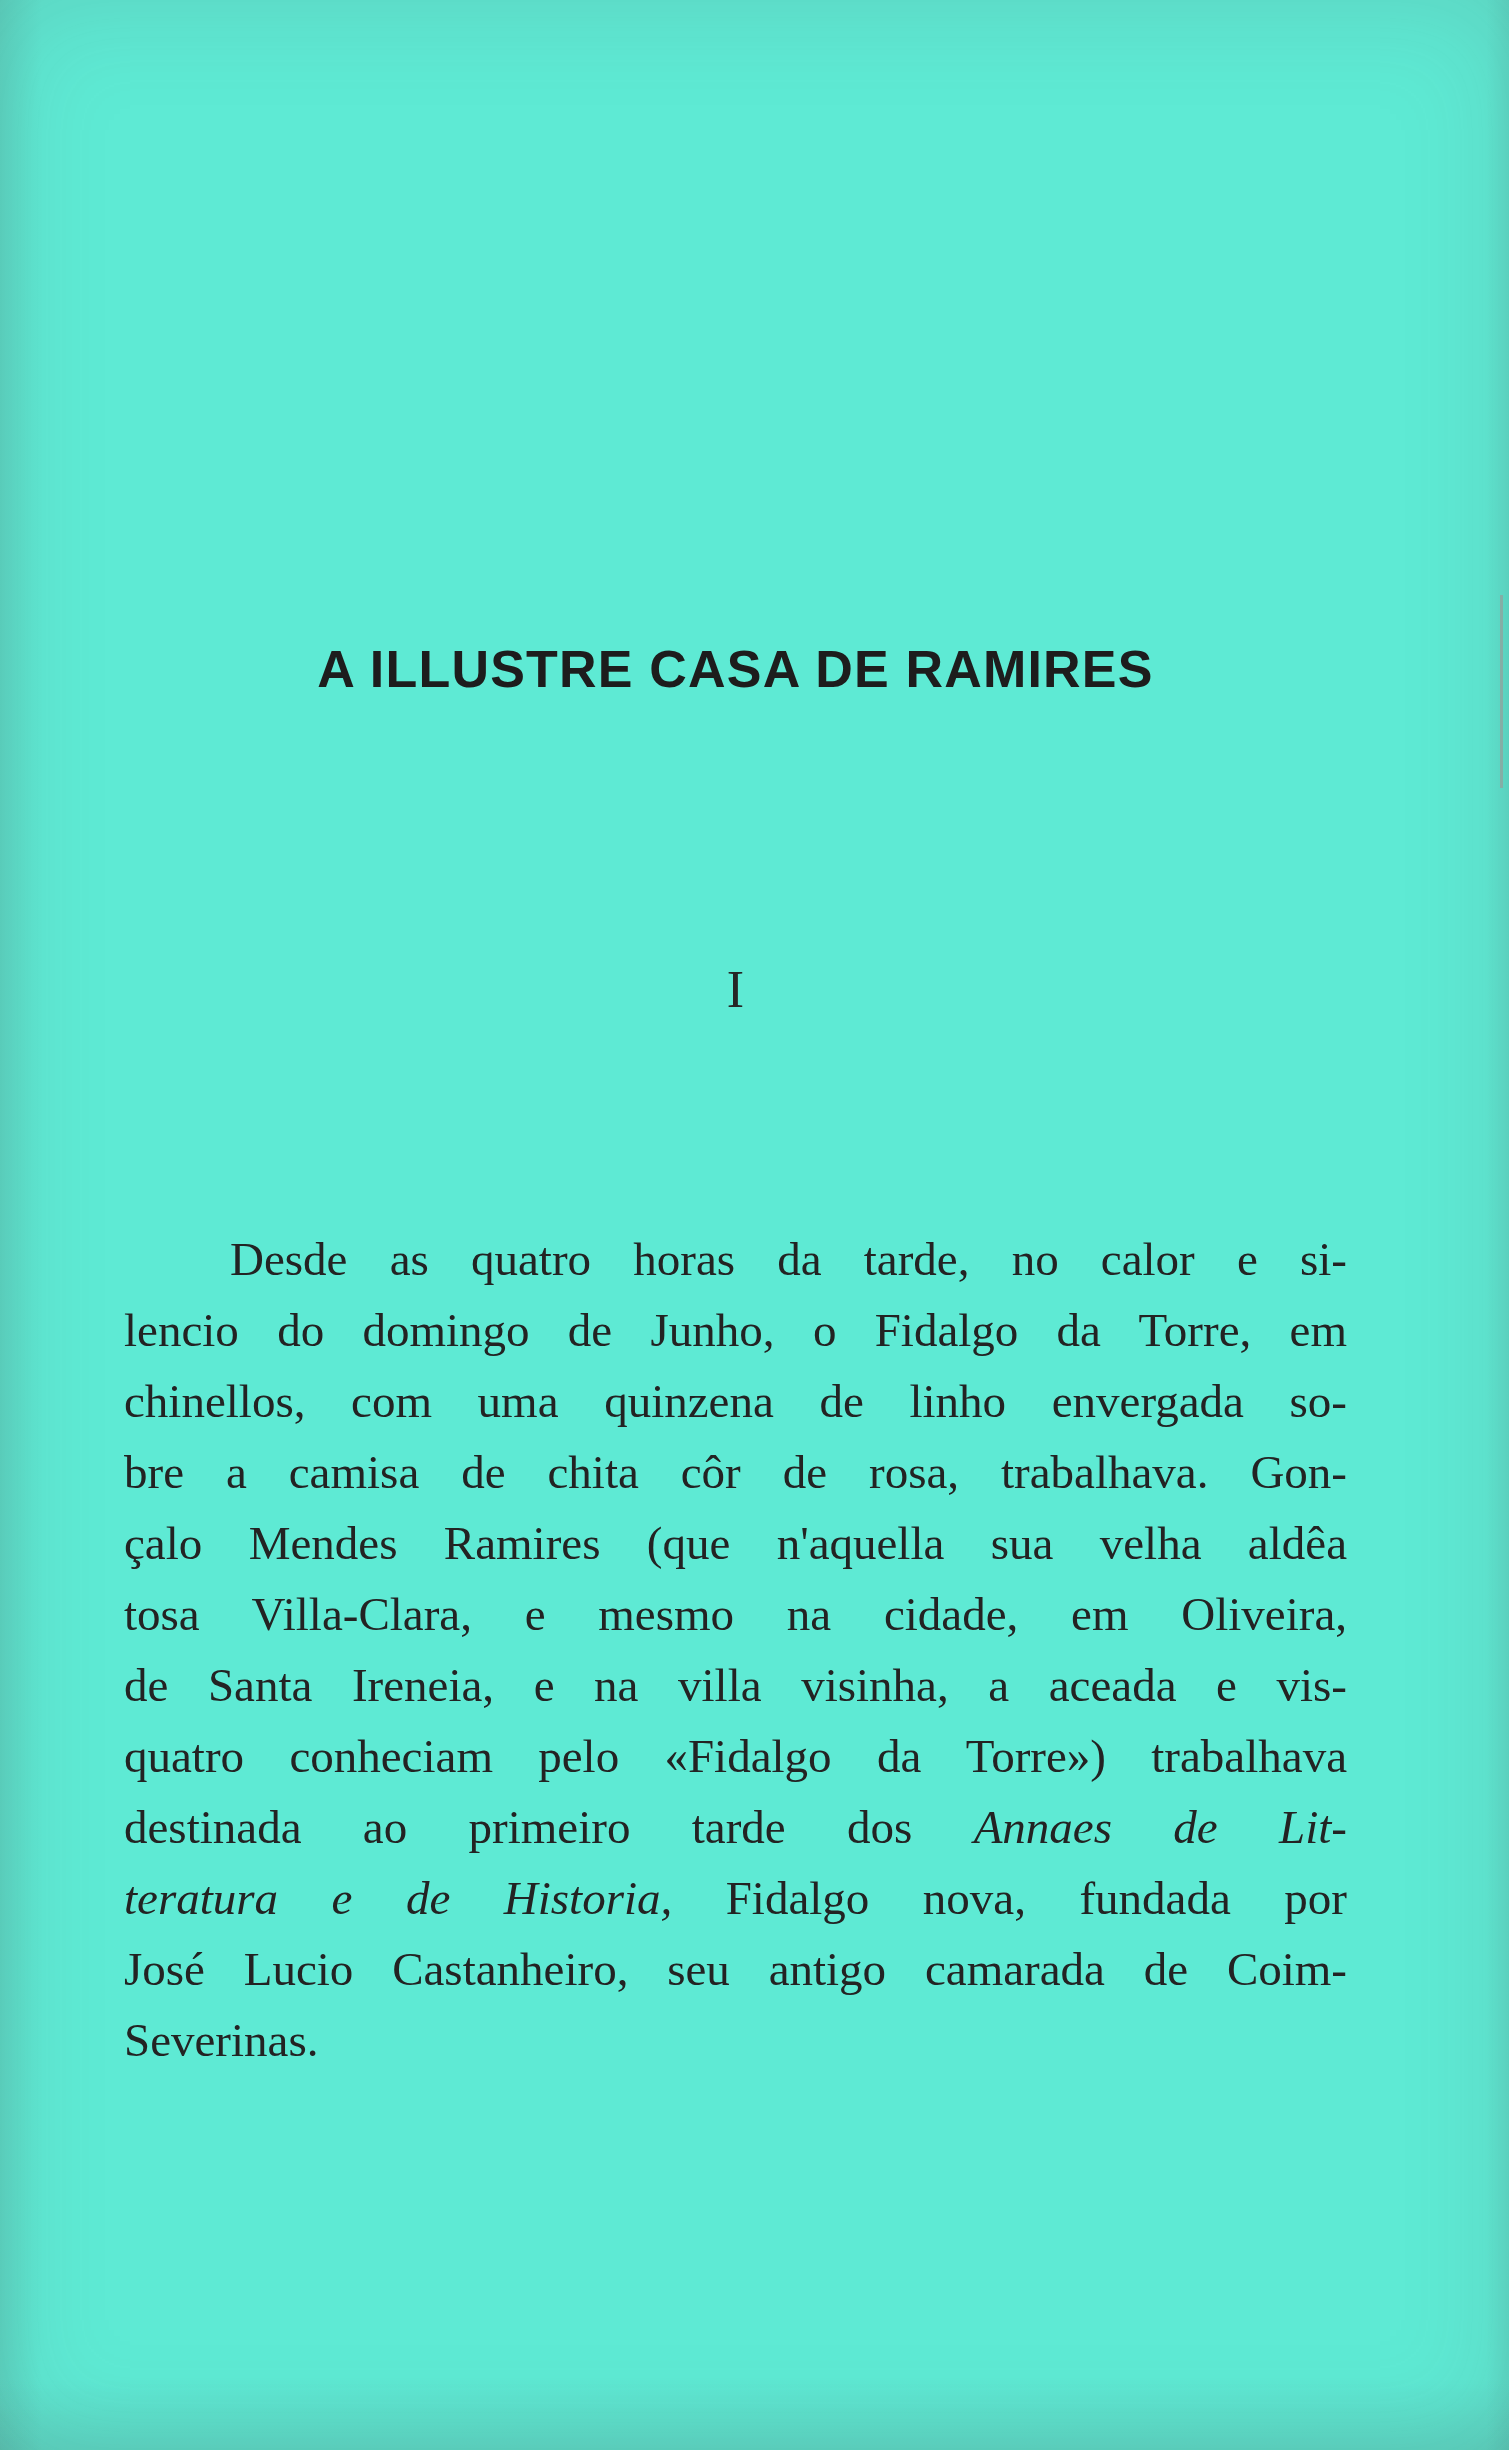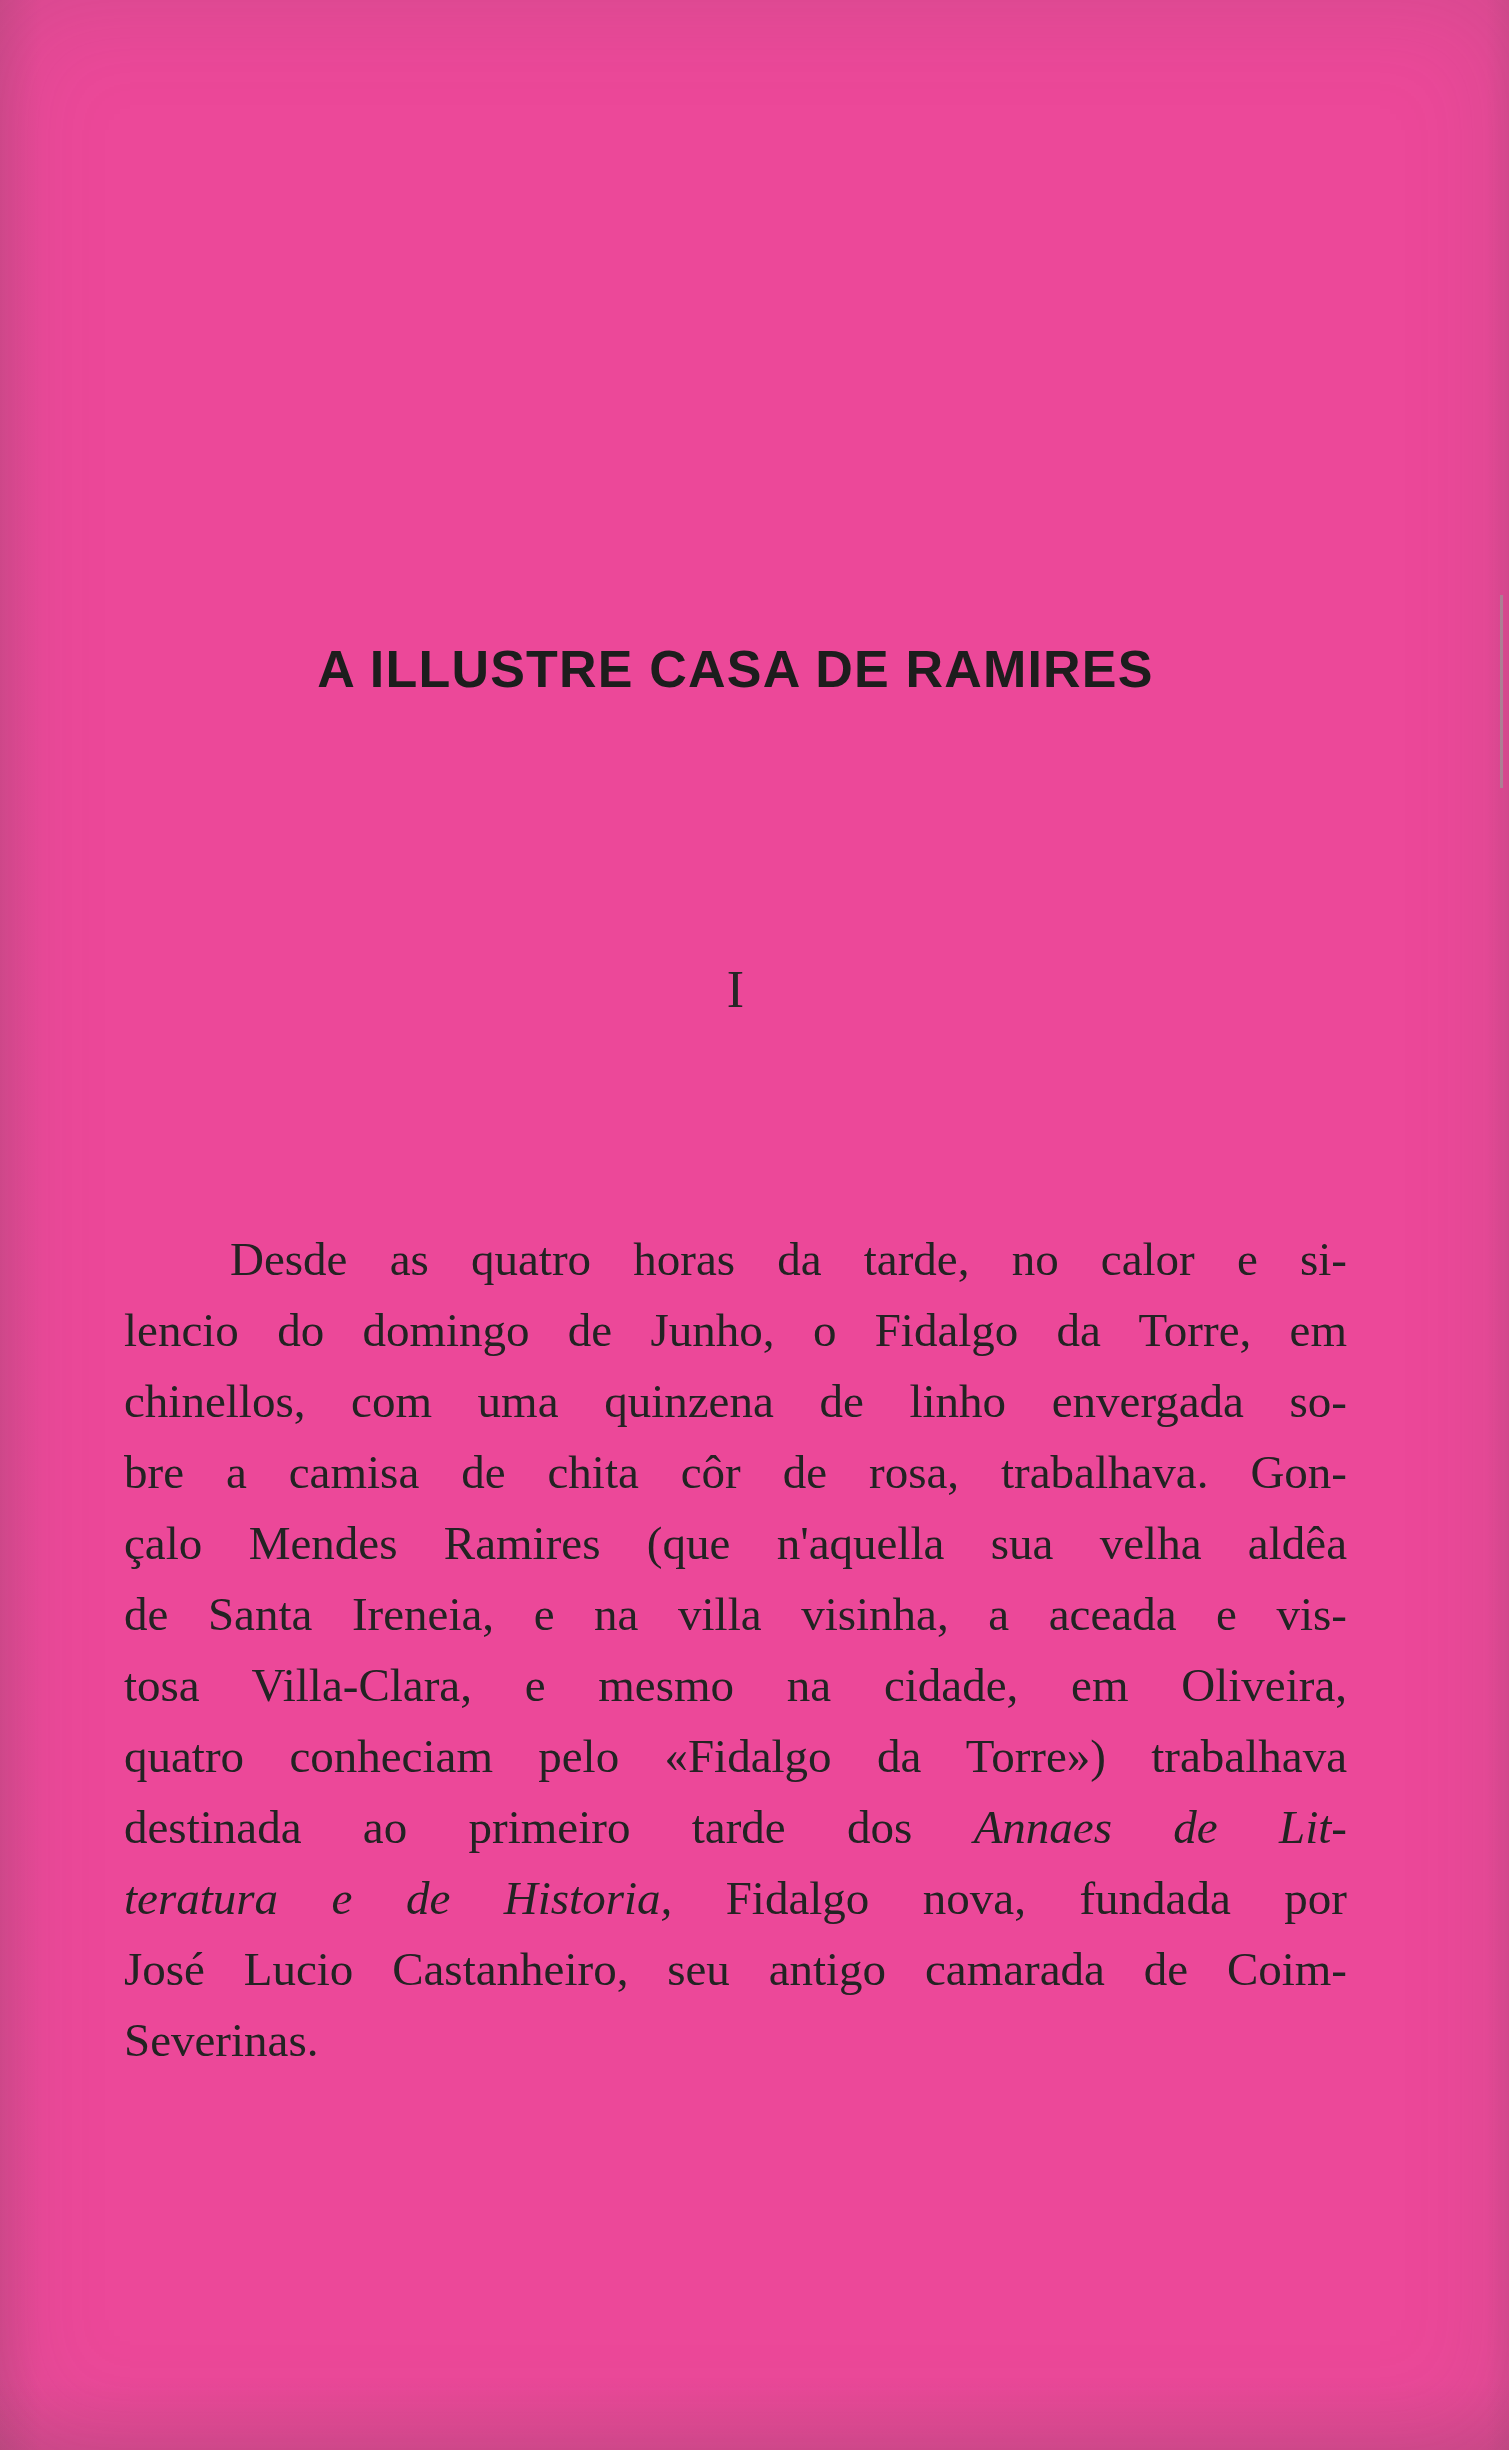--- a/index.html
+++ b/index.html
@@ -5,21 +5,21 @@
   html, body {
     margin: 0;
     padding: 0;
     background: #d8d8d6;
   }
   .page {
     position: relative;
     width: 1510px;
     height: 2450px;
     margin: 0 auto;
-    background: #ec4899;
+    background: #5eead4;
     overflow: hidden;
     font-family: "Liberation Serif", serif;
     color: #222222;
   }
   
   .page::before {
     content: "";
     position: absolute;
     inset: 0;
     pointer-events: none;
@@ -112,22 +112,22 @@
   <div class="page-title">A ILLUSTRE CASA DE RAMIRES</div>
 
   <div class="chapter-numeral">I</div>
 
   <div class="body-text">
       <div class="body-line indent"><span class="seg-normal">Desde as quatro horas da tarde, no calor e si-</span></div>
       <div class="body-line"><span class="seg-normal">lencio do domingo de Junho, o Fidalgo da Torre, em</span></div>
       <div class="body-line"><span class="seg-normal">chinellos, com uma quinzena de linho envergada so-</span></div>
       <div class="body-line"><span class="seg-normal">bre a camisa de chita côr de rosa, trabalhava. Gon-</span></div>
       <div class="body-line"><span class="seg-normal">çalo Mendes Ramires (que n'aquella sua velha aldêa</span></div>
+      <div class="body-line"><span class="seg-normal">tosa Villa-Clara, e mesmo na cidade, em Oliveira,</span></div>
       <div class="body-line"><span class="seg-normal">de Santa Ireneia, e na villa visinha, a aceada e vis-</span></div>
-      <div class="body-line"><span class="seg-normal">tosa Villa-Clara, e mesmo na cidade, em Oliveira,</span></div>
       <div class="body-line"><span class="seg-normal">quatro conheciam pelo «Fidalgo da Torre») trabalhava</span></div>
       <div class="body-line"><span class="seg-normal">destinada ao primeiro tarde dos </span><span class="seg-bold-italic">Annaes de Lit-</span></div>
       <div class="body-line"><span class="seg-bold-italic">teratura e de Historia,</span><span class="seg-normal"> Fidalgo nova, fundada por</span></div>
       <div class="body-line"><span class="seg-normal">José Lucio Castanheiro, seu antigo camarada de Coim-</span></div>
       <div class="body-line last"><span class="seg-normal">Severinas.</span></div>
     </div>
 
 </div>
 
 

